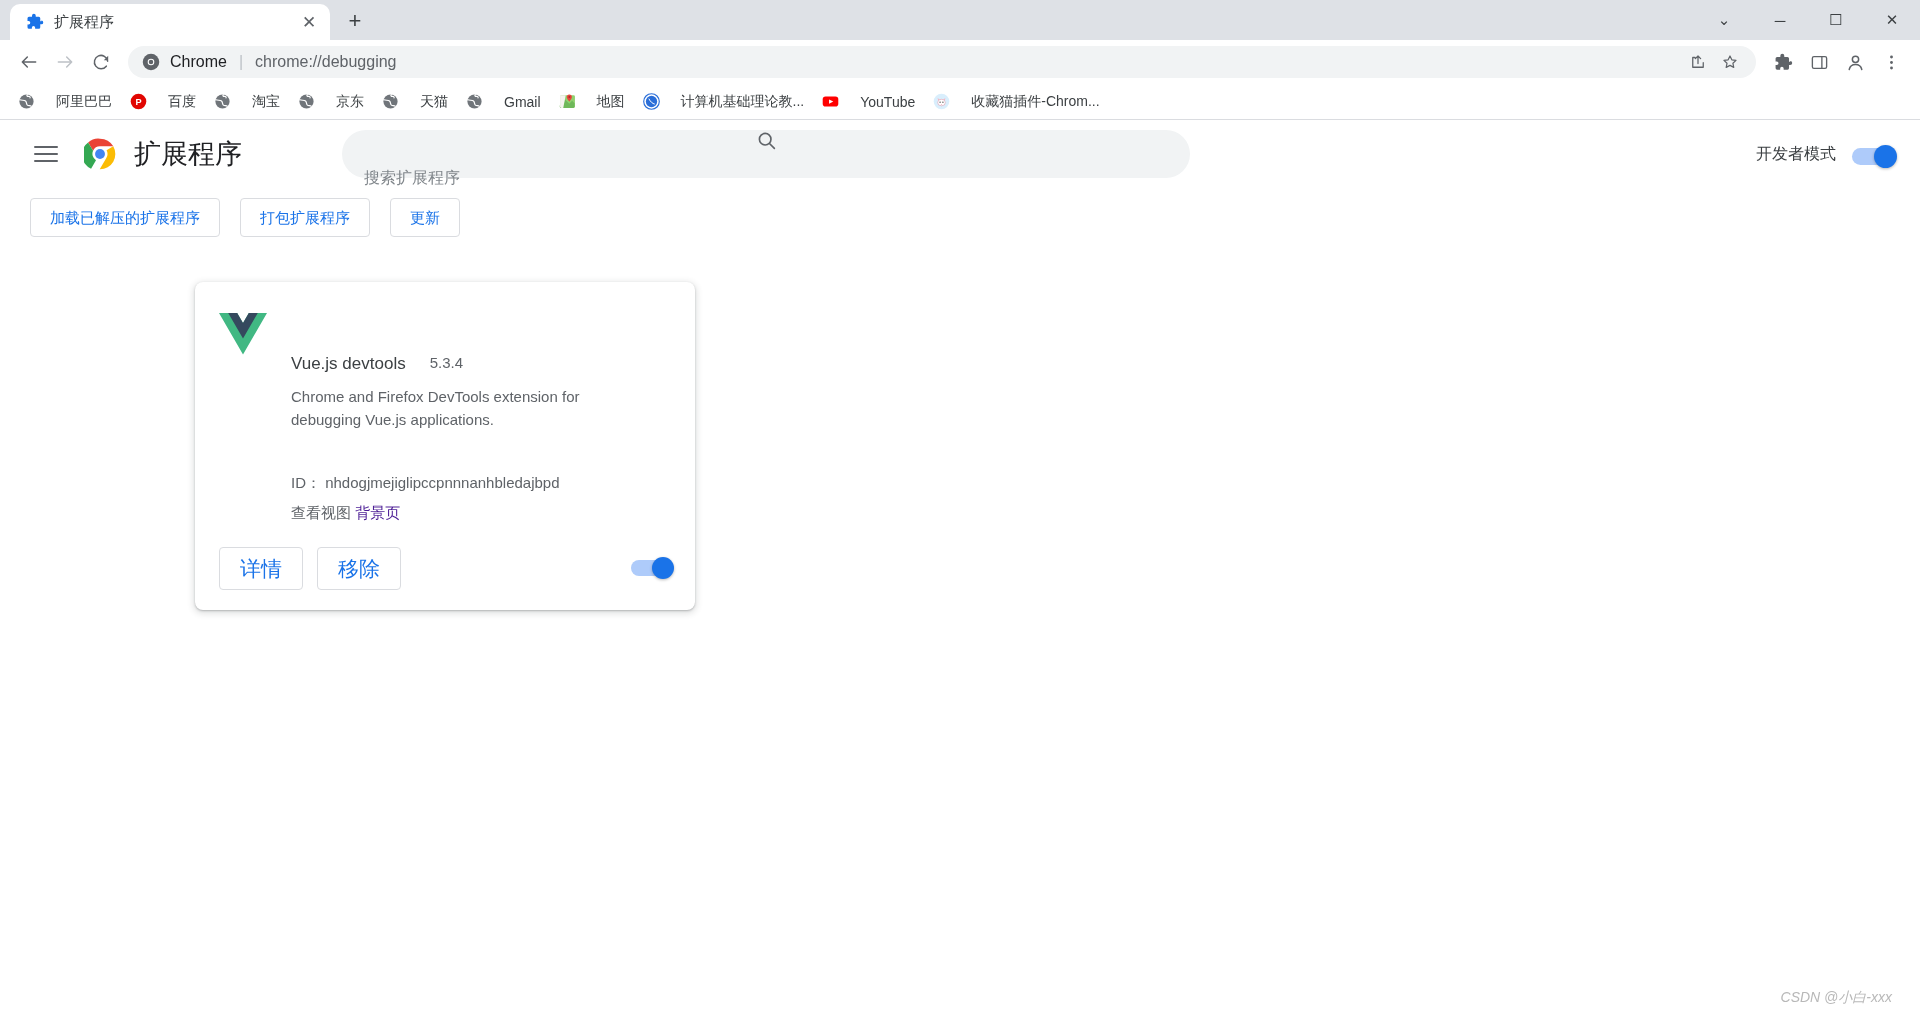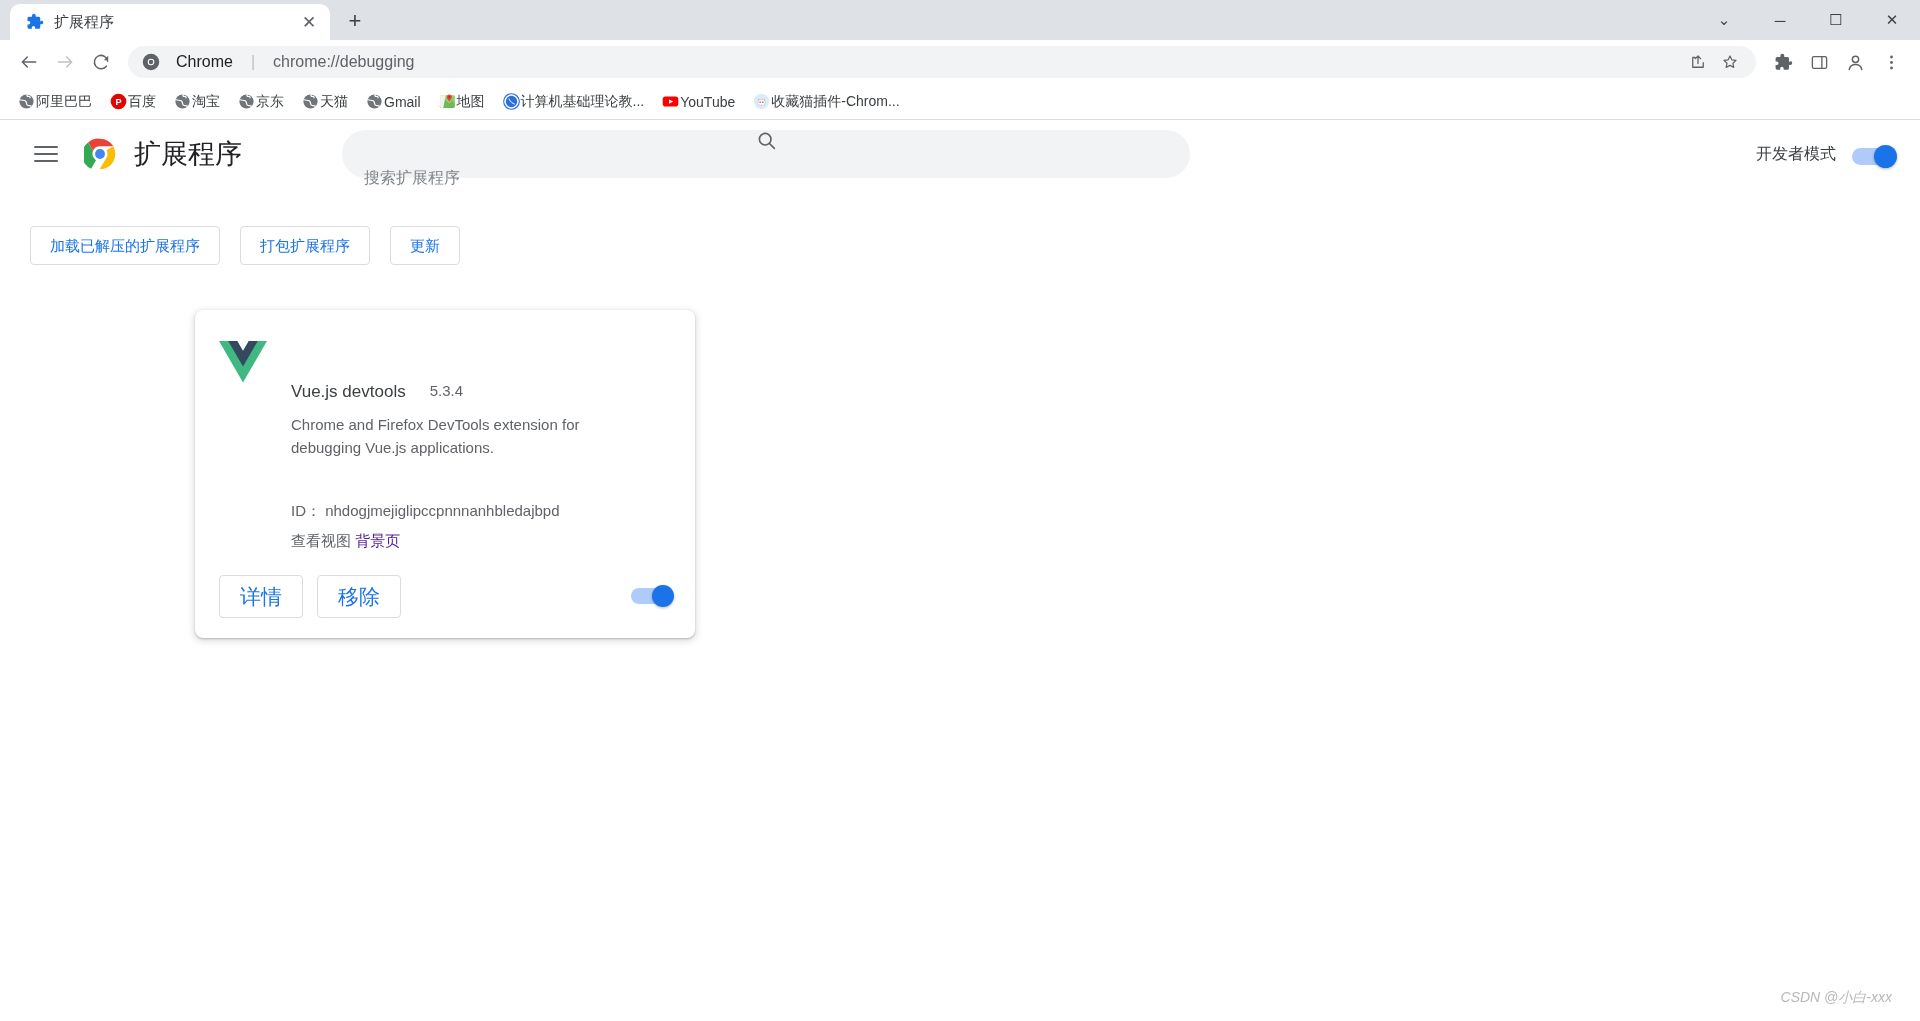--- a/index.html
+++ b/index.html
@@ -90,21 +90,21 @@
   }
   .omnibox {
     flex: 1 1 auto;
     height: 32px;
     background: #f1f3f4;
     border-radius: 18px;
     display: flex;
     align-items: center;
     padding: 0 12px 0 14px;
     margin: 8px 8px;
-    gap: 16px;
+    gap: 10px;
     min-width: 0;
   }
   .omni-chrome-icon { width: 18px; height: 18px; flex: 0 0 18px; }
   .omni-scheme { font-size: 16px; color: #202124; white-space: nowrap; }
   .omni-sep { color: #bdc1c6; font-size: 16px; padding: 0 2px; }
   .omni-url { font-size: 16px; color: #5f6368; white-space: nowrap; overflow: hidden; text-overflow: ellipsis; flex: 1 1 auto; }
   .omni-right { display: flex; align-items: center; gap: 4px; flex: 0 0 auto; }
   .omni-right .tb-icon { width: 28px; height: 28px; flex: 0 0 28px; }
 
   
@@ -114,21 +114,21 @@
     border-bottom: 1px solid #dadce0;
     display: flex;
     align-items: center;
     padding: 0 10px;
     gap: 2px;
     overflow: hidden;
   }
   .bm {
     display: flex;
     align-items: center;
-    gap: 1px;
+    gap: 21px;
     padding: 5px 8px;
     border-radius: 4px;
     white-space: nowrap;
     flex: 0 0 auto;
   }
   .bm-label { font-size: 14px; color: #3c4043; }
   .bm-ico { width: 17px; height: 17px; flex: 0 0 17px; display: block; }
 
   
   .extpage { background: #ffffff; height: calc(1021px - 40px - 44px - 36px); position: relative; }
@@ -197,21 +197,20 @@
   .act-btn {
     background: #ffffff;
     border: 1px solid #dadce0;
     border-radius: 4px;
     color: #1a73e8;
     font-size: 15px;
     padding: 11px 19px;
     line-height: 1;
     font-family: "Liberation Sans", "DejaVu Sans", sans-serif;
     white-space: nowrap;
-    margin-top: 28px;
   }
 
   
   .cards-area { position: relative; padding: 45px 0 0 195px; }
   .ext-card {
     width: 500px;
     background: #ffffff;
     border-radius: 8px;
     box-shadow: 0 1px 2px rgba(60,64,67,.3), 0 2px 6px 2px rgba(60,64,67,.14);
     position: relative;

